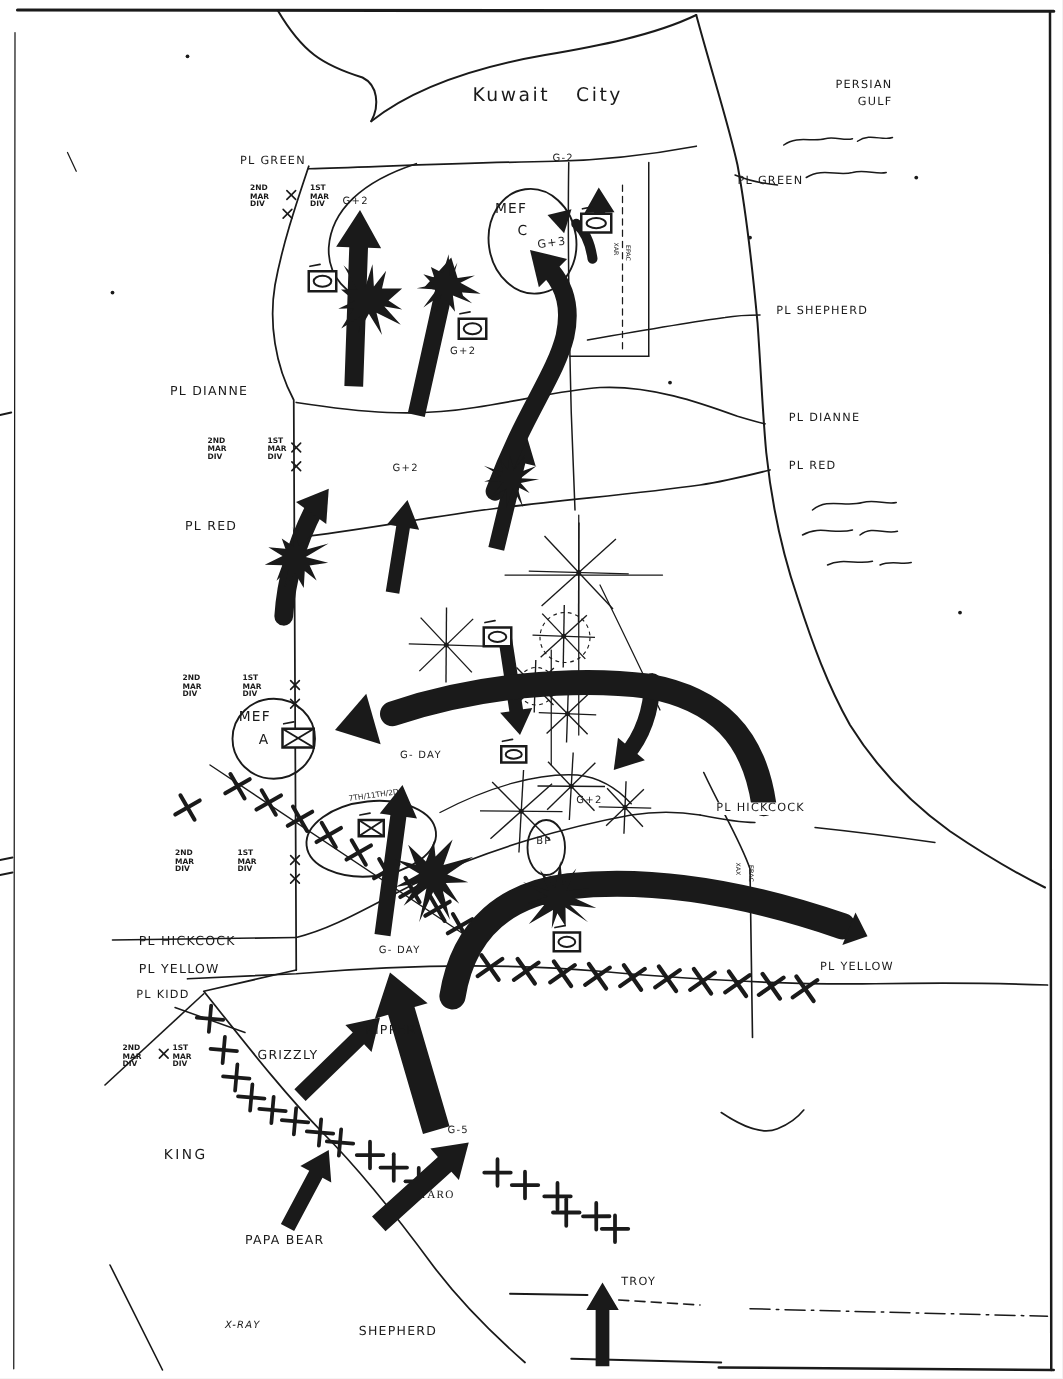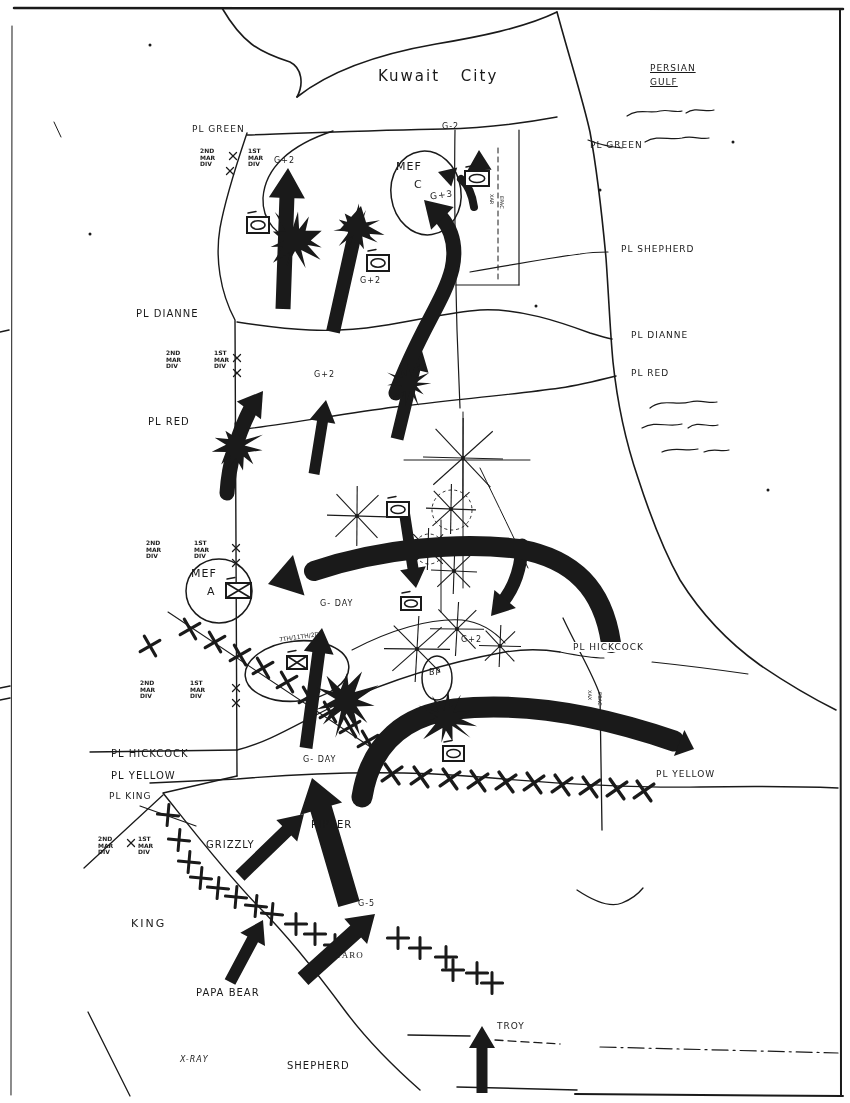--- a/index.html
+++ b/index.html
@@ -9,21 +9,21 @@
   .overlay{position:absolute;left:0;top:0;width:850px;height:924px;pointer-events:none;}
   .lbl{position:absolute;white-space:pre-line;color:#1a1a1a;letter-spacing:1px;line-height:1.15;}
   .fs15{font-size:15px;letter-spacing:2px;word-spacing:14px;}
   .fs11{font-size:11px;}
   .fs10{font-size:10px;}
   .fs9{font-size:9px;}
   .fs8{font-size:8px;}
   .fs6{font-size:6px;letter-spacing:0;}
   .fs5{font-size:5px;letter-spacing:0;}
   .unitlbl{font-size:6px;font-weight:bold;line-height:1.12;letter-spacing:0;}
-  .center{text-align:left;line-height:1.5;text-decoration:underline;}
+  .center{text-align:right;line-height:1.5;}
   .ital{font-style:italic;margin-left:24px;}
   .rot-8{transform:rotate(-8deg);}
   .vert{transform-origin:0 0;transform:rotate(90deg);}
 </style>
 </head>
 <body>
 
 <div class="page">
   <svg id="map-svg" width="850" height="1103" viewBox="0 0 850 1103">
       <path d="M14,8 L843,9" fill="none" stroke="#1a1a1a" stroke-width="2.5" stroke-linecap="round" stroke-linejoin="round"></path>
@@ -430,33 +430,33 @@
 
     <div class="lbl unitlbl" style="left:140px;top:680px;">2ND
 MAR
 DIV</div>
     <div class="lbl unitlbl" style="left:190px;top:680px;">1ST
 MAR
 DIV</div>
 
     <div class="lbl fs10" style="left:111px;top:748px;">PL HICKCOCK</div>
     <div class="lbl fs10" style="left:111px;top:770px;">PL YELLOW</div>
-    <div class="lbl fs9" style="left:109px;top:791px;">PL KING</div>
+    <div class="lbl fs9" style="left:109px;top:791px;">PL KIDD</div>
     <div class="lbl fs8" style="left:303px;top:755px;">G- DAY</div>
     <div class="lbl fs9" style="left:656px;top:769px;">PL YELLOW</div>
 
     <div class="lbl unitlbl" style="left:98px;top:836px;">2ND
 MAR
 DIV</div>
     <div class="lbl unitlbl" style="left:138px;top:836px;">1ST
 MAR
 DIV</div>
 
     <div class="lbl fs10" style="left:206px;top:839px;">GRIZZLY</div>
-    <div class="lbl fs10" style="left:311px;top:819px;text-align:right;">RIPPER</div>
+    <div class="lbl fs10" style="left:292px;top:819px;text-align:right;">RIPPER</div>
     <div class="lbl fs11" style="left:131px;top:918px;letter-spacing:2px;">KING</div>
     <div class="lbl fs8" style="left:358px;top:899px;">G-5</div>
     <div class="lbl fs9" style="left:336px;top:950px;font-family:Liberation Serif, serif;">TARO</div>
     <div class="lbl fs10" style="left:196px;top:987px;">PAPA BEAR</div>
     <div class="lbl fs10" style="left:287px;top:1060px;">SHEPHERD</div>
     <div class="lbl fs8 ital" style="left:156px;top:1055px;">X-RAY</div>
     <div class="lbl fs9" style="left:497px;top:1021px;">TROY</div>
   </div>
 </div>
 

